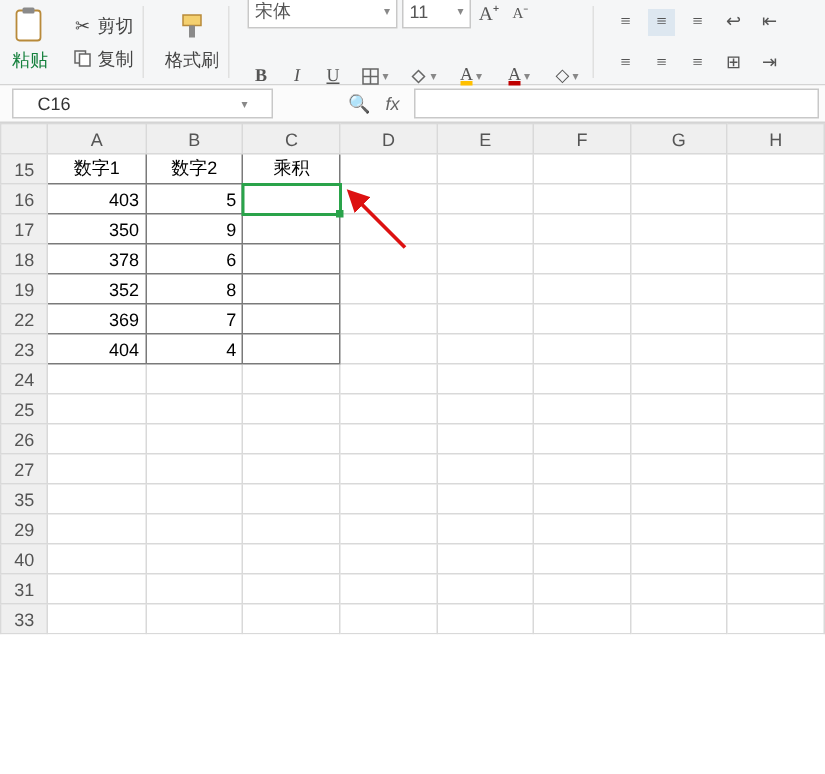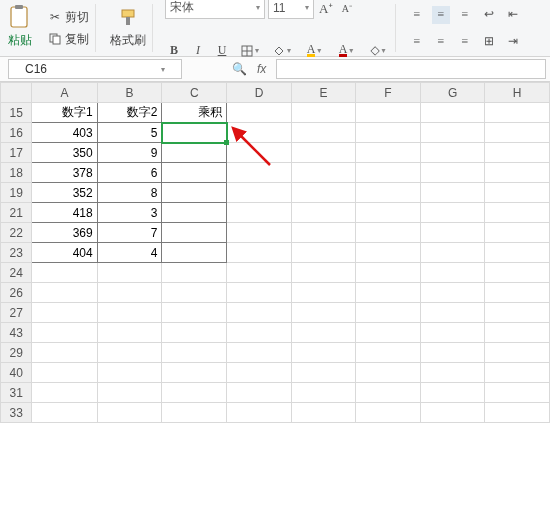--- a/index.html
+++ b/index.html
@@ -23,21 +23,21 @@
 .fx-btn{color:#666;cursor:pointer}
 .fx-input{border:1px solid #c8c8c8;background:#fff;height:18px;flex:1;min-width:260px;margin-right:4px}
 .sheet-area{position:relative;overflow:hidden;width:550px}
 .sheet{border-collapse:collapse;table-layout:fixed}
 .sheet th,.sheet td{border:1px solid #d9d9d9;height:20px;padding:0 4px;box-sizing:border-box;background:#fff;color:#000;font-weight:normal}
 .sheet th{background:#efefef;text-align:center;color:#555}
 .sheet th.rowhdr{width:32px}
 th.colhdr{width:68px}
 .data-border{border:1px solid #7a7a7a !important}
 .sheet td{text-align:right}
-.sheet td.textcell{text-align:right}
+.sheet td.textcell{text-align:center}
 .selected-cell{outline:2px solid #2aa34a;outline-offset:-1px;position:relative}
 .selected-cell::after{content:"";position:absolute;right:-3px;bottom:-3px;width:5px;height:5px;background:#2aa34a}
 .arrow{position:absolute;pointer-events:none}
 .arrow svg{overflow:visible}
 </style>
 </head>
 <body>
 
 <div class="toolbar">
   <div class="paste-big">
@@ -213,31 +213,20 @@
           <td class=" data-border">352</td>
           <td class=" data-border">8</td>
           <td class=" data-border"></td>
           <td class=""></td>
           <td class=""></td>
           <td class=""></td>
           <td class=""></td>
           <td class=""></td>
         </tr>
         <tr>
-          <th class="rowhdr">21</th>
-          <td class=" data-border">418</td>
-          <td class=" data-border">3</td>
-          <td class=" data-border"></td>
-          <td class=""></td>
-          <td class=""></td>
-          <td class=""></td>
-          <td class=""></td>
-          <td class=""></td>
-        </tr>
-        <tr>
           <th class="rowhdr">22</th>
           <td class=" data-border">369</td>
           <td class=" data-border">7</td>
           <td class=" data-border"></td>
           <td class=""></td>
           <td class=""></td>
           <td class=""></td>
           <td class=""></td>
           <td class=""></td>
         </tr>
@@ -257,20 +246,31 @@
           <td class=""></td>
           <td class=""></td>
           <td class=""></td>
           <td class=""></td>
           <td class=""></td>
           <td class=""></td>
           <td class=""></td>
           <td class=""></td>
         </tr>
         <tr>
+          <th class="rowhdr">25</th>
+          <td class=""></td>
+          <td class=""></td>
+          <td class=""></td>
+          <td class=""></td>
+          <td class=""></td>
+          <td class=""></td>
+          <td class=""></td>
+          <td class=""></td>
+        </tr>
+        <tr>
           <th class="rowhdr">26</th>
           <td class=""></td>
           <td class=""></td>
           <td class=""></td>
           <td class=""></td>
           <td class=""></td>
           <td class=""></td>
           <td class=""></td>
           <td class=""></td>
         </tr>
@@ -279,21 +279,21 @@
           <td class=""></td>
           <td class=""></td>
           <td class=""></td>
           <td class=""></td>
           <td class=""></td>
           <td class=""></td>
           <td class=""></td>
           <td class=""></td>
         </tr>
         <tr>
-          <th class="rowhdr">43</th>
+          <th class="rowhdr">35</th>
           <td class=""></td>
           <td class=""></td>
           <td class=""></td>
           <td class=""></td>
           <td class=""></td>
           <td class=""></td>
           <td class=""></td>
           <td class=""></td>
         </tr>
         <tr>

